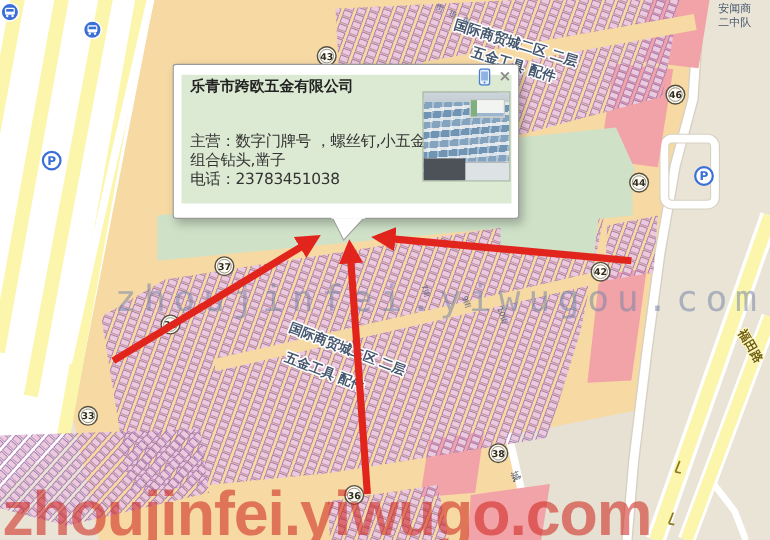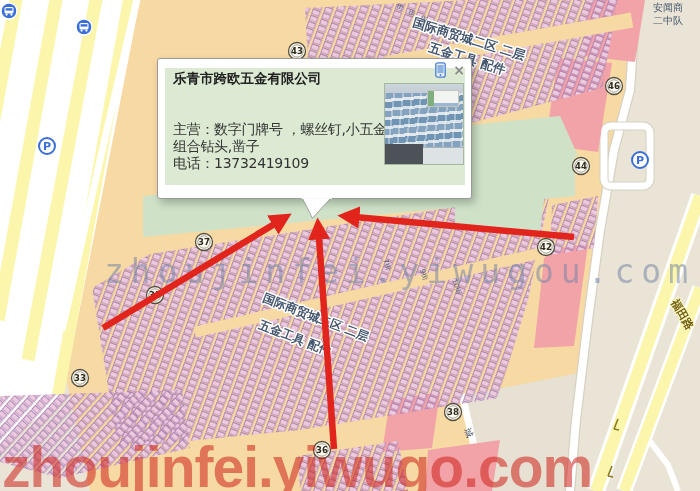--- a/index.html
+++ b/index.html
@@ -228,21 +228,21 @@
       <line x1="334" y1="449" x2="318" y2="224" marker-end="url(#ah)"></line>
       <line x1="574" y1="237" x2="344" y2="216" marker-end="url(#ah)"></line>
     </g>
   </svg>
 
   <div id="popup">
     <div class="panel">
       <div class="title">乐青市跨欧五金有限公司</div>
       <div class="body">
         <div>主营：数字门牌号 ，螺丝钉,小五金组合钻头,凿子</div>
-        <div>电话：13732419109</div>
+        <div>电话：23783451038</div>
       </div>
       <div class="photo">
         <div class="sign"></div>
         <div class="counter"></div>
         <div class="dark"></div>
       </div>
     </div>
     <div class="top-icons">
       <svg width="11" height="16" viewBox="0 0 11 16">
         <rect x="0.8" y="0.8" width="9.4" height="14.4" rx="2" fill="#e8f0fb" stroke="#4a7fd0" stroke-width="1.3"></rect>

